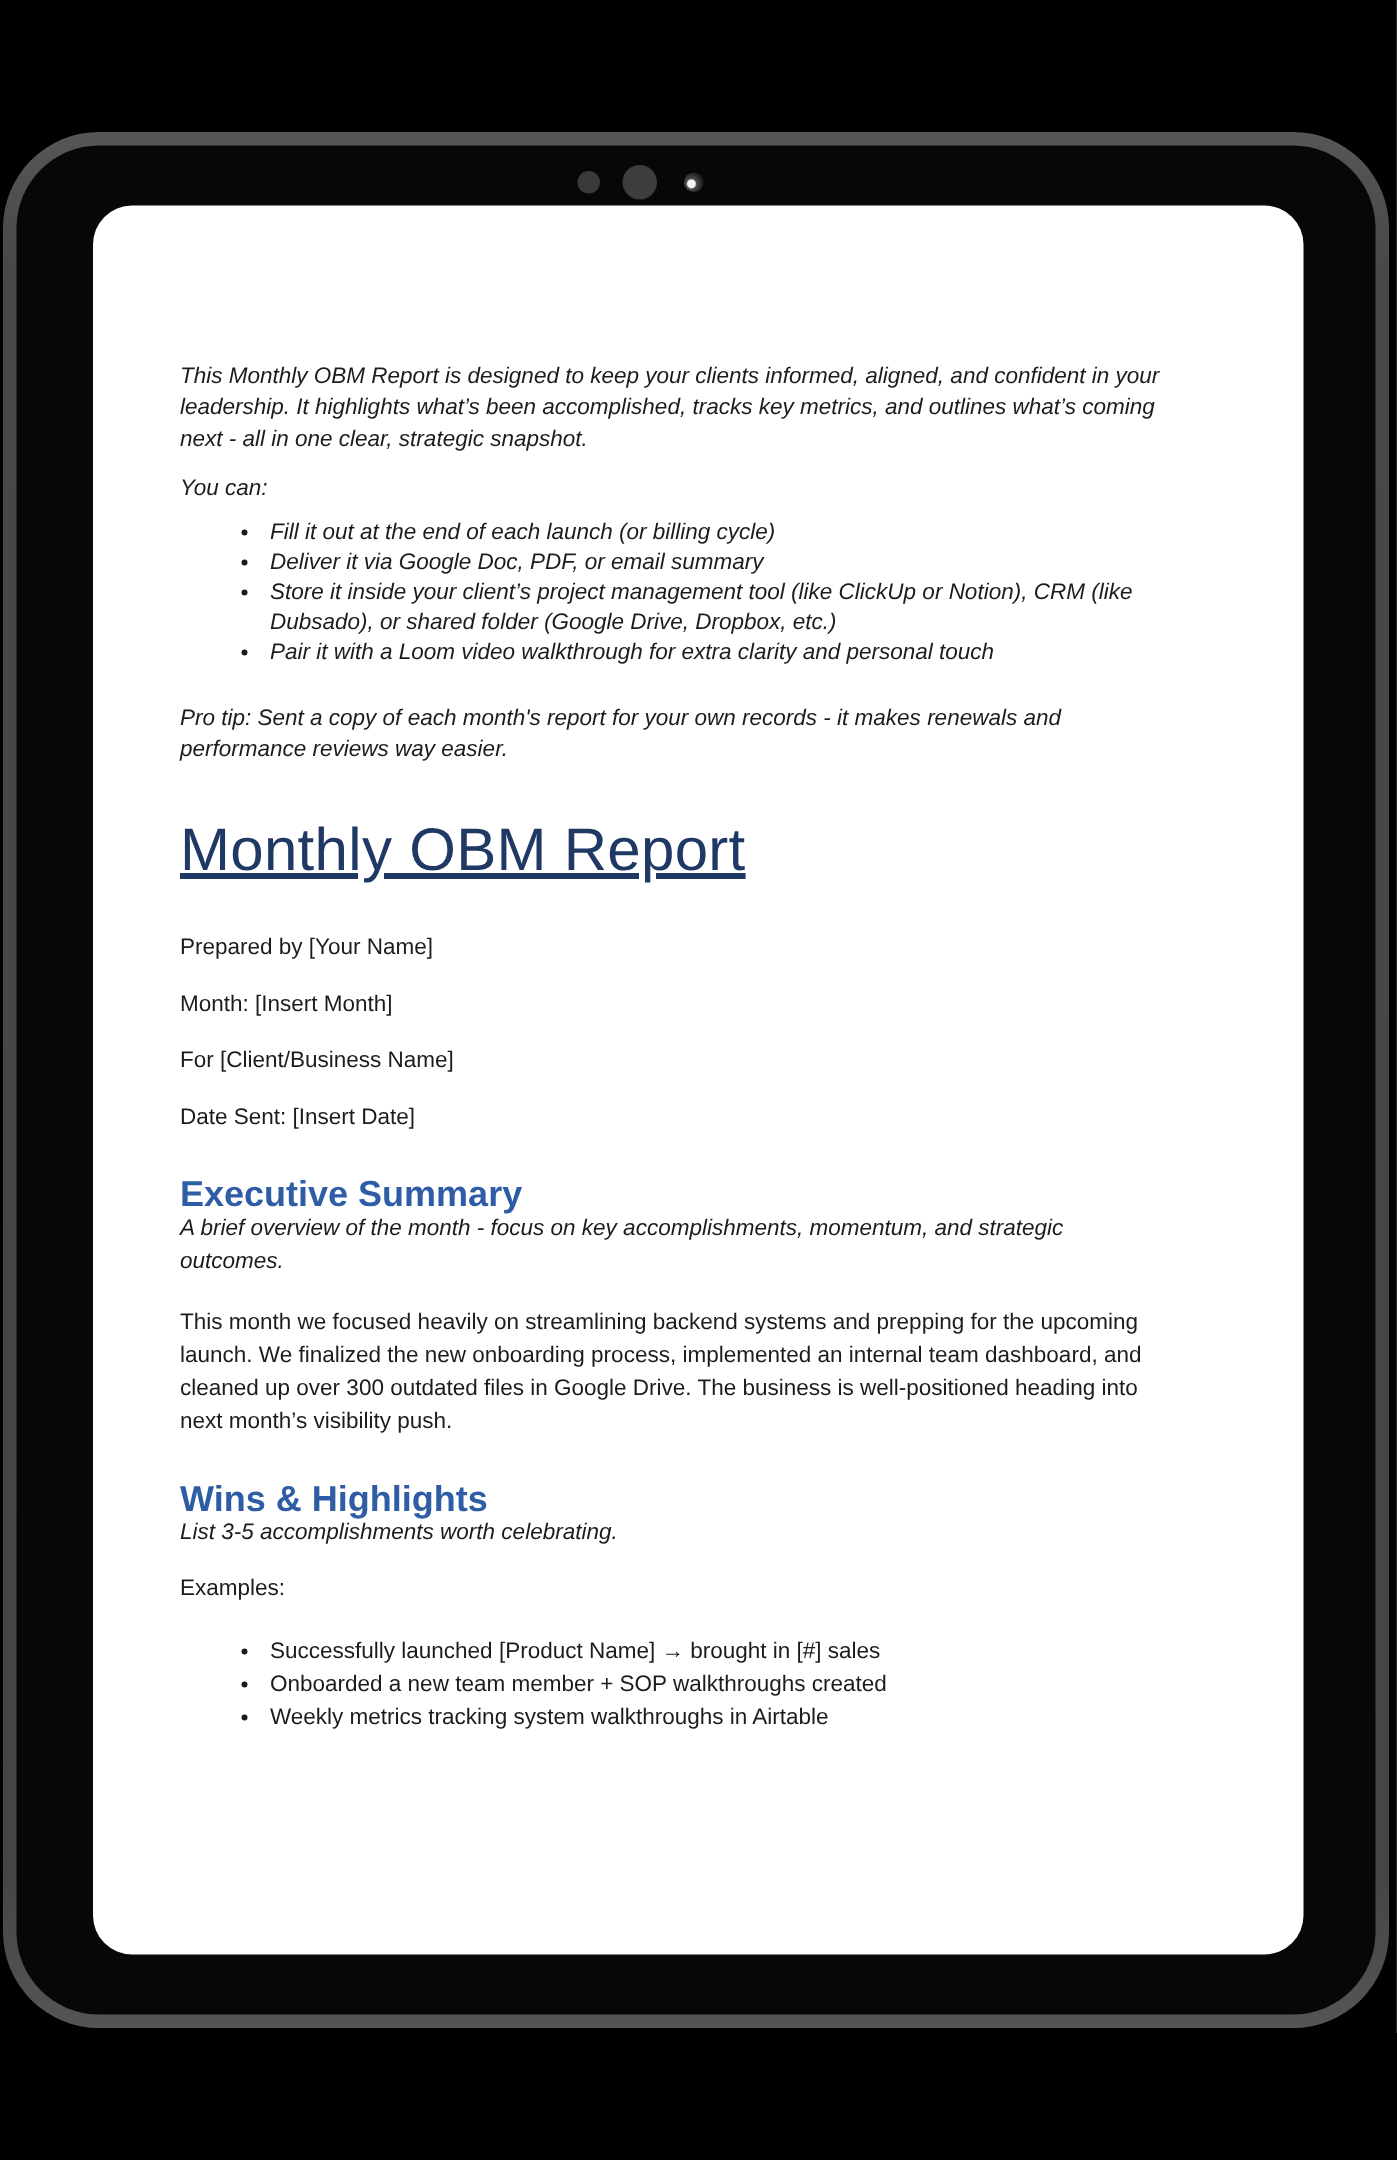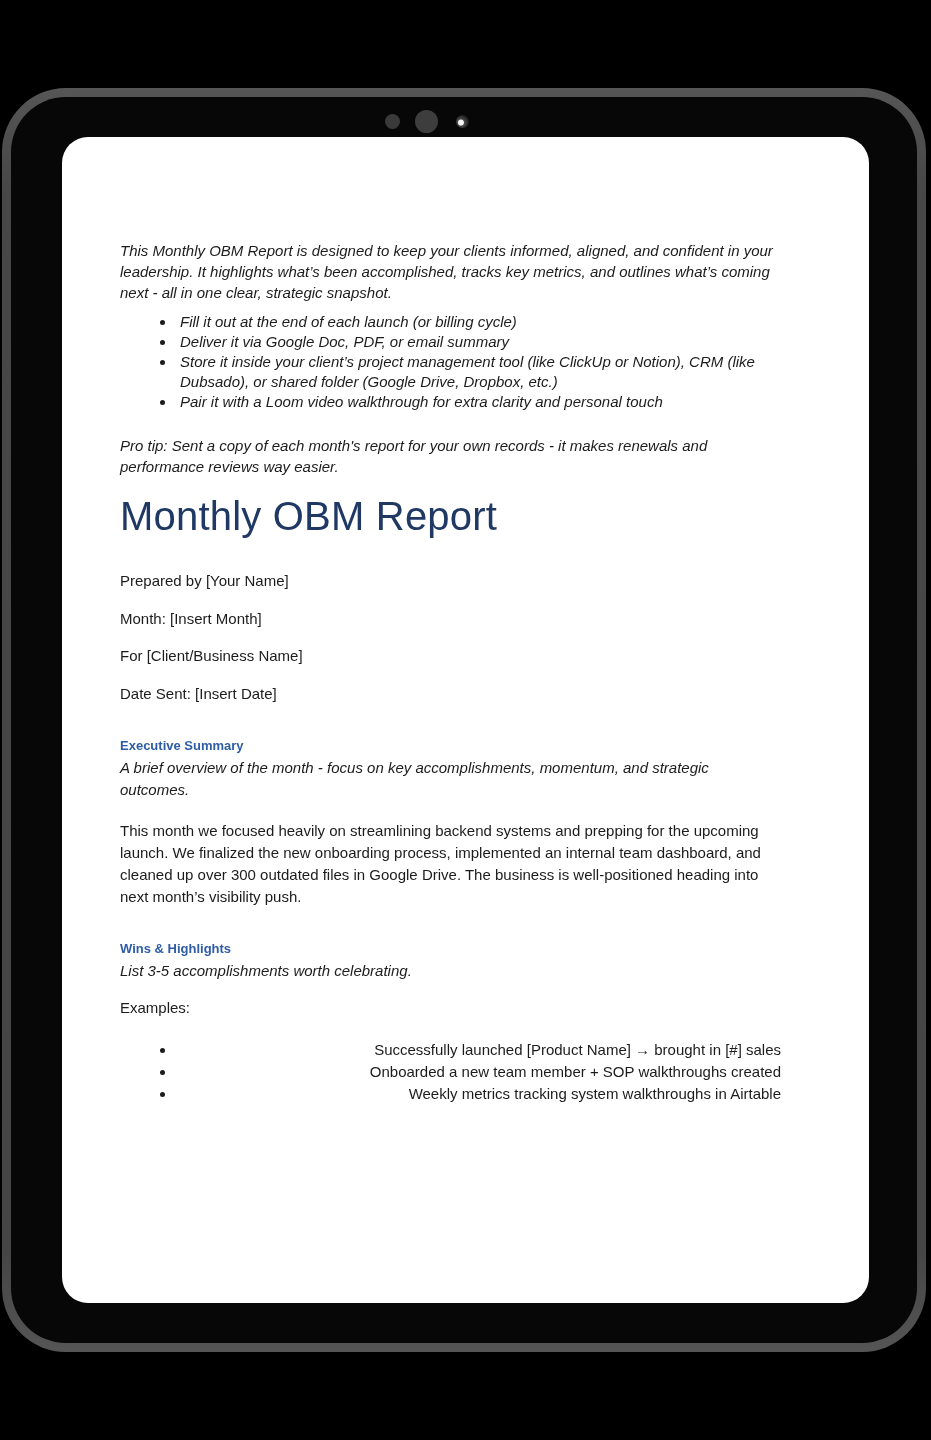--- a/index.html
+++ b/index.html
@@ -66,68 +66,70 @@
     list-style: disc outside;
     margin: 9px 0 0 0;
     padding-left: 56px;
   }
   ul.bullets.tight li { line-height: 20px; }
   ul.bullets li { padding-left: 4px; }
 
   .pro-tip { margin-top: 23px; }
 
   .doc-title {
-    margin-top: 13px;
+    margin-top: 31px;
     font-size: 40px;
     line-height: 52px;
     font-weight: 500;
     letter-spacing: 0.2px;
     color: #1f3864;
+    text-decoration: underline;
   }
 
   .meta-block { margin-top: 28px; }
   .meta-line { margin-bottom: 16.5px; }
 
   .section-heading {
-    font-size: 13px;
+    font-size: 24px;
     line-height: 23px;
     font-weight: 700;
     color: #2e5da6;
   }
   .heading-es { margin-top: 30px; }
   .heading-wh { margin-top: 29px; }
 
   .section-desc { line-height: 22px; }
 
   .example-label { margin-top: 15px; }
   .example-text { margin-top: 19px; line-height: 22px; }
 
   ul.bullets.examples {
     margin-top: 21px;
   }
-  ul.bullets.examples li { line-height: 22px; text-align: right; }
+  ul.bullets.examples li { line-height: 22px; }
 </style>
 </head>
 <body>
 
 <div class="stage">
   <div class="tablet-edge">
     <div class="tablet-body">
 
       <div class="camera-cluster">
         <span class="cam-dot small"></span>
         <span class="cam-dot large"></span>
         <span class="cam-dot lens"></span>
       </div>
 
       <div class="screen">
         <div class="doc">
 
           <p class="italic intro">This Monthly OBM Report is designed to keep your clients informed, aligned, and confident in your leadership. It highlights what’s been accomplished, tracks key metrics, and outlines what’s coming next - all in one clear, strategic snapshot.</p>
 
+          <p class="italic you-can">You can:</p>
 
           <ul class="bullets tight italic">
             <li>Fill it out at the end of each launch (or billing cycle)</li>
             <li>Deliver it via Google Doc, PDF, or email summary</li>
             <li>Store it inside your client’s project management tool (like ClickUp or Notion), CRM (like Dubsado), or shared folder (Google Drive, Dropbox, etc.)</li>
             <li>Pair it with a Loom video walkthrough for extra clarity and personal touch</li>
           </ul>
 
           <p class="italic pro-tip">Pro tip: Sent a copy of each month's report for your own records - it makes renewals and performance reviews way easier.</p>
 

